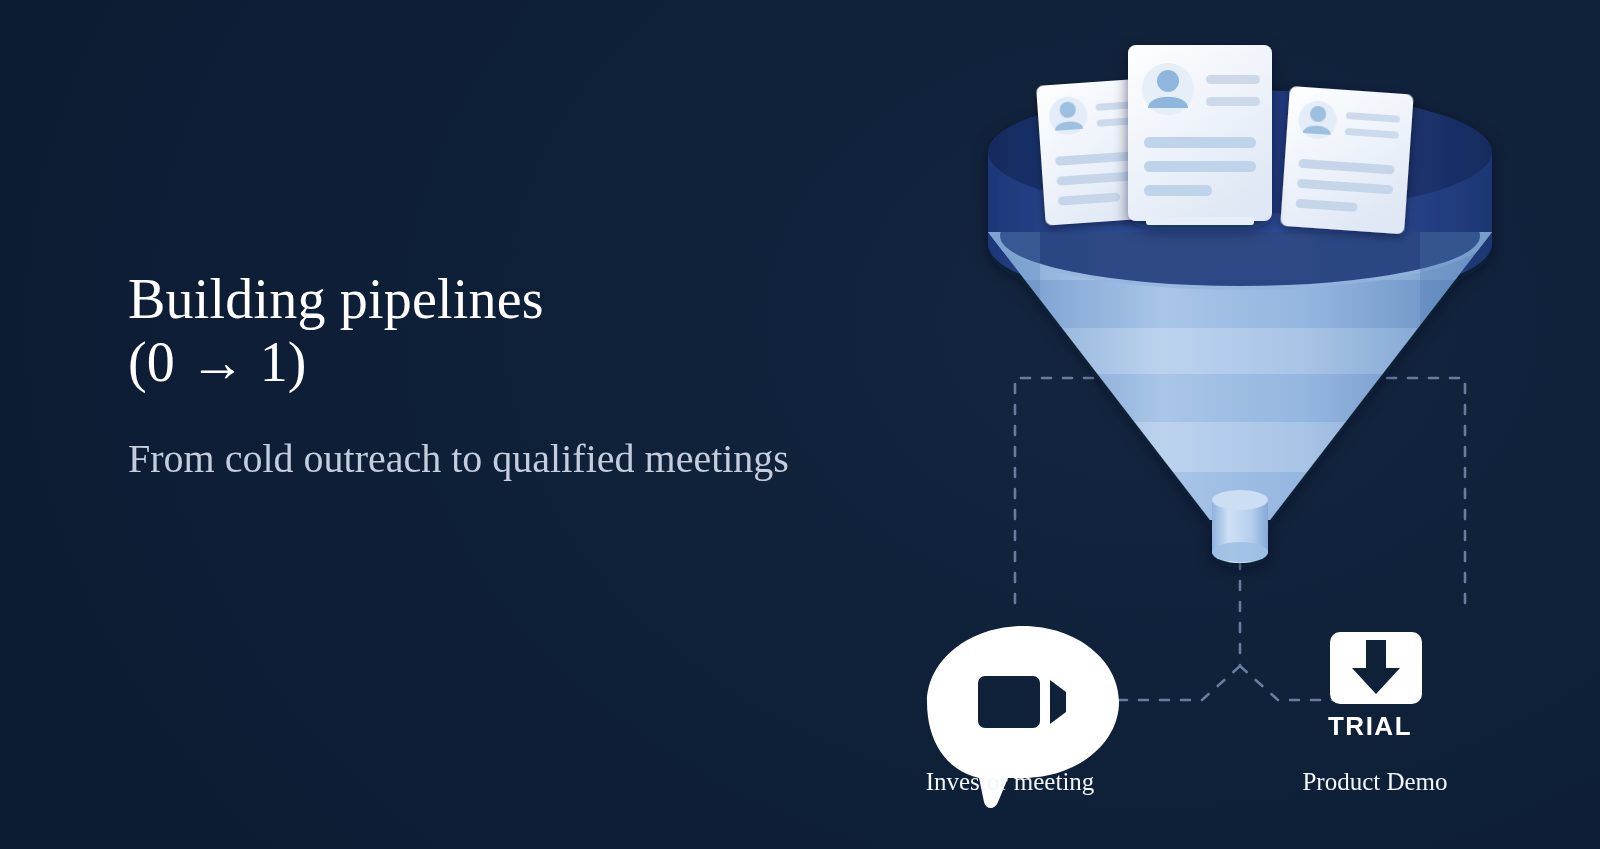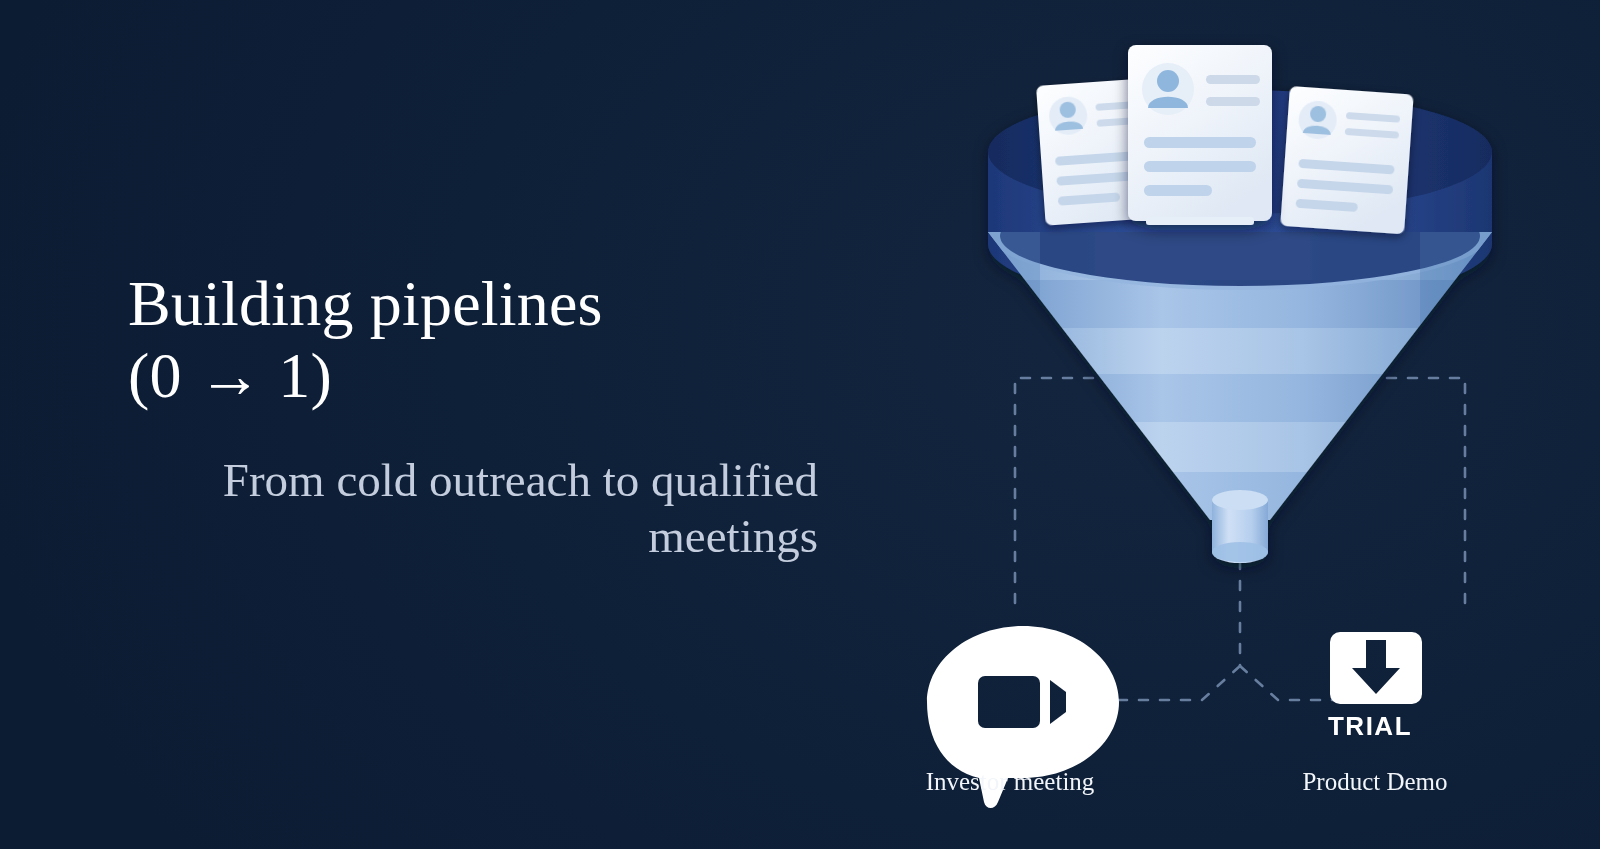--- a/index.html
+++ b/index.html
@@ -26,37 +26,36 @@
   
   .text-col {
     position: absolute;
     left: 128px;
     top: 268px;
     width: 740px;
   }
   .headline {
     margin: 0;
     font-family: "Liberation Serif", "DejaVu Serif", serif;
-    font-size: 64px;
+    font-size: 56px;
     font-weight: 400;
     line-height: 1.12;
     letter-spacing: 0.2px;
     color: #ffffff;
     white-space: pre-line;
   }
   .subhead {
     margin: 0;
     padding-top: 42px;
     font-family: "Liberation Serif", "DejaVu Serif", serif;
-    font-size: 47px;
+    font-size: 40px;
     font-weight: 400;
     line-height: 1.18;
     color: #c3cddd;
     max-width: 690px;
-    text-align: right;
   }
 
   
   .illustration {
     position: absolute;
     left: 880px;
     top: 0px;
     width: 720px;
     height: 849px;
   }

